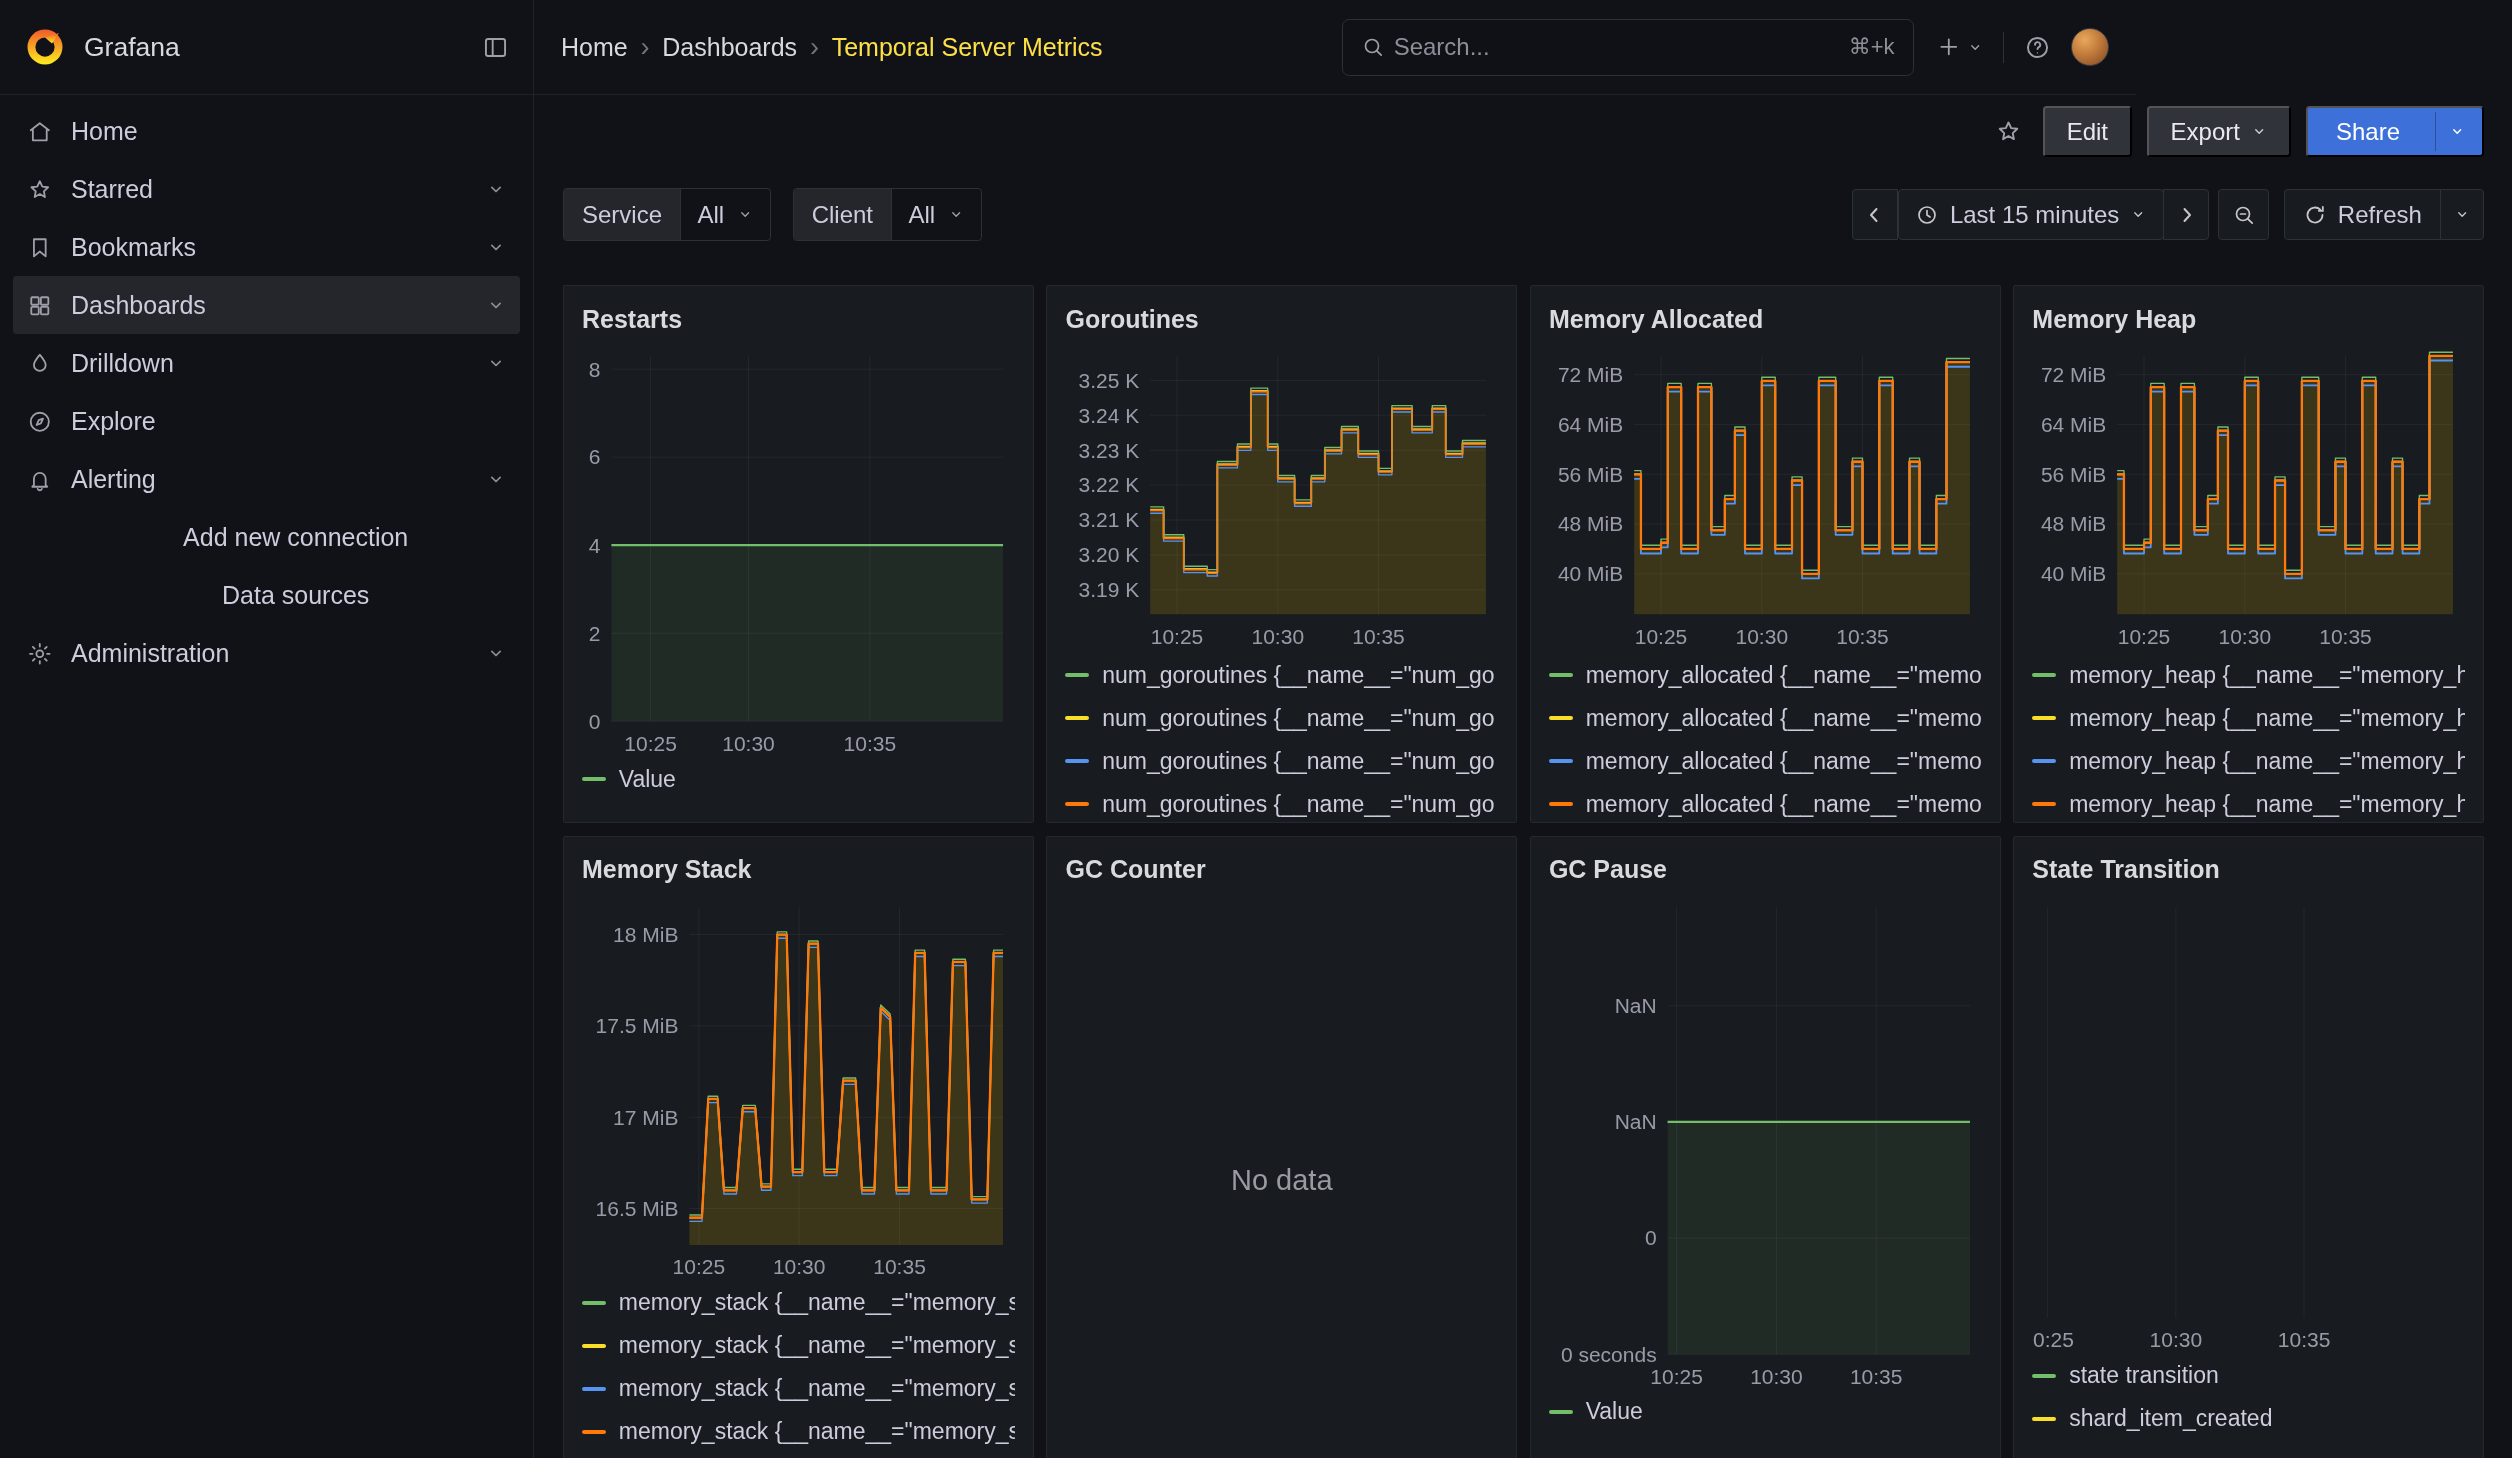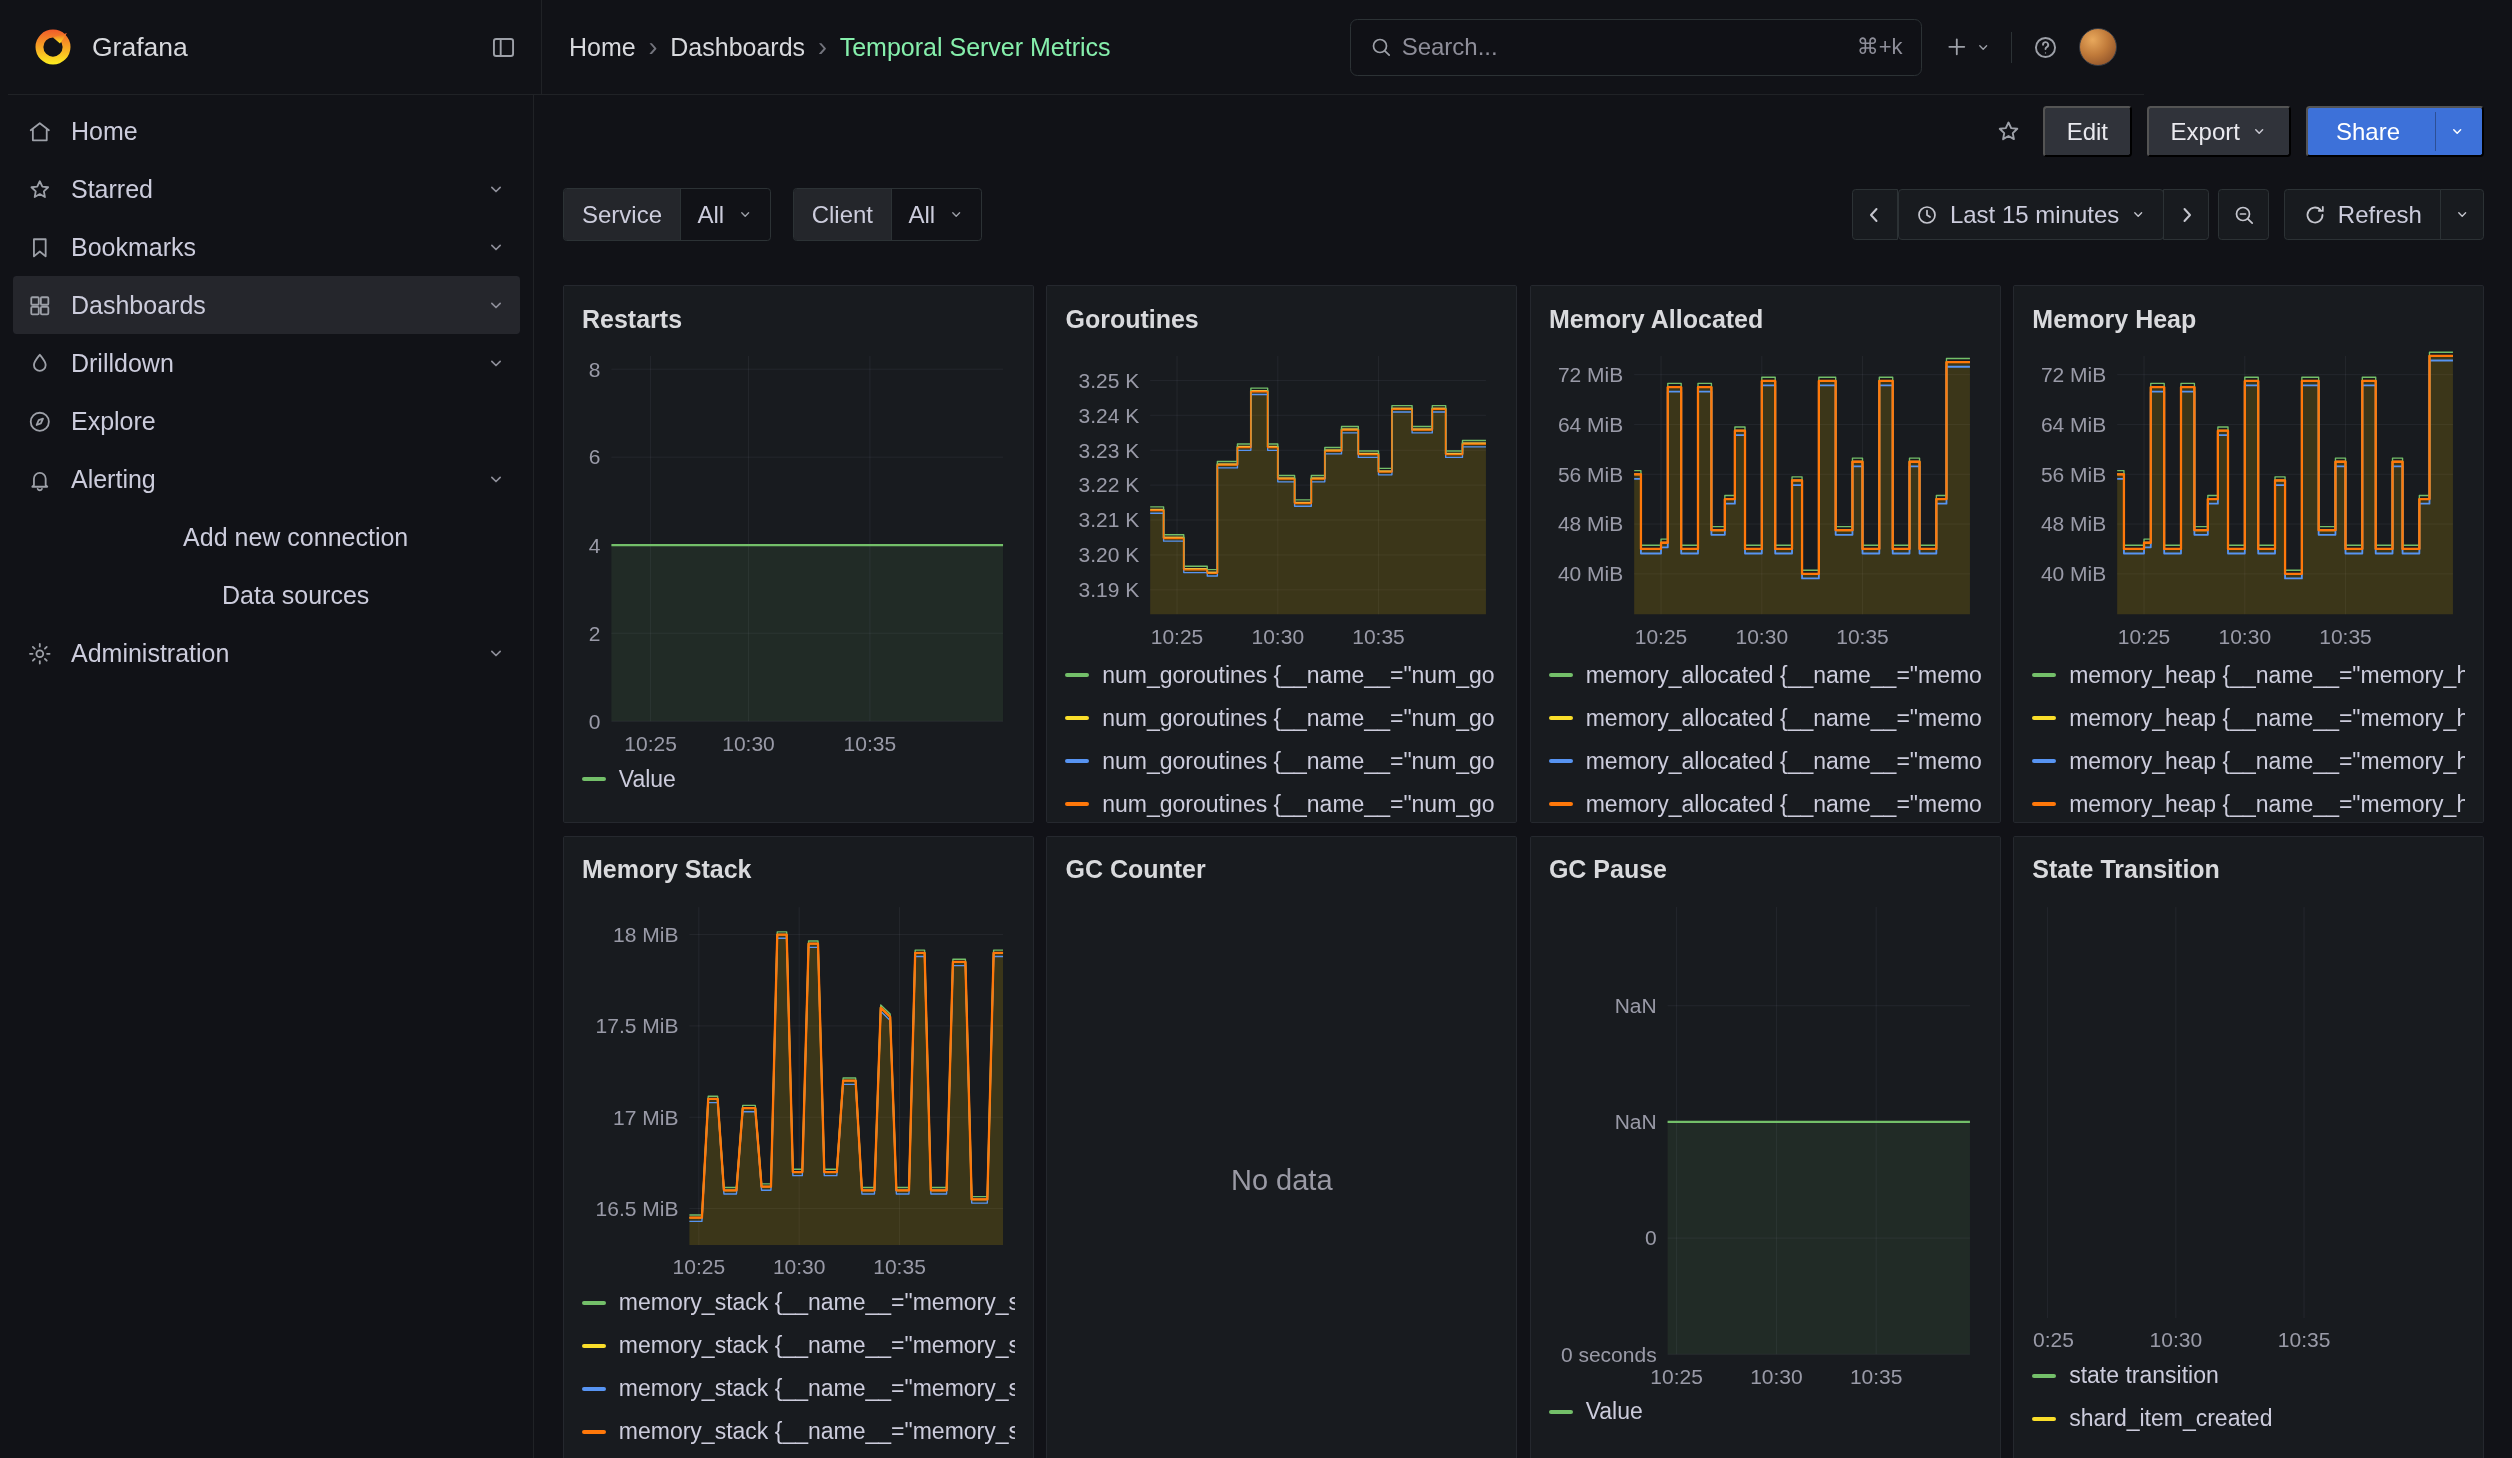--- a/index.html
+++ b/index.html
@@ -6,32 +6,32 @@
   html,body { width: 2512px; height: 1458px; overflow: hidden; }
   body {
     background: #111217;
     color: #ccccdc;
     font-family: "Liberation Sans", sans-serif;
   }
   .icon { display:inline-flex; align-items:center; justify-content:center; color:#9da0a8; flex:none; }
   .icon svg { width:100%; height:100%; }
 
   
-  .topnav { position:absolute; top:0; left:8px; width:2136px; height:95px;
+  .topnav { position:absolute; top:0; left:0; width:2136px; height:95px;
             display:flex; align-items:stretch; border-bottom:0.9px solid #202226; background:#111217; z-index:5;}
   .nav-left { width:534px; display:flex; align-items:center; padding:0 24px;
               border-right:0.9px solid #202226; justify-content:space-between; }
   .brand { display:flex; align-items:center; gap:18px; }
   .logo { width:42px; height:42px; }
   .brand-name { font-size:26.5px; color:#d8d9dd; font-weight:400; }
   .nav-right { flex:1; display:flex; align-items:center; padding:0 27px; }
   .breadcrumb { display:flex; align-items:center; gap:12.8px; font-size:25px; }
   .crumb { color:#d8d9dd; cursor:pointer; }
   .crumb-sep { color:#73747d; font-size:27px; }
-  .crumb-current { color:#86efac; }
+  .crumb-current { color:#fde047; }
   .searchbox { margin-left:auto; margin-right:22px; width:572px; height:57px; background:#101116;
                border:0.9px solid #2c3235; border-radius:7.3px; display:flex; align-items:center; padding:0 18px; gap:9px; }
   .searchbox input { flex:1; background:transparent; border:none; outline:none; color:#ccccdc; font-size:24px;
                      font-family:"Liberation Sans", sans-serif; }
   .searchbox input::placeholder { color:#8e8e99; }
   .kbd-hint { color:#8e8e99; font-size:22px; }
   .nav-actions { display:flex; align-items:center; gap:20px; }
   .icon-btn { display:flex; align-items:center; gap:5.5px; cursor:pointer; }
   .vdiv { width:0.9px; height:31px; background:#2c3235; }
   .avatar { width:38px; height:38px; border-radius:50%;

